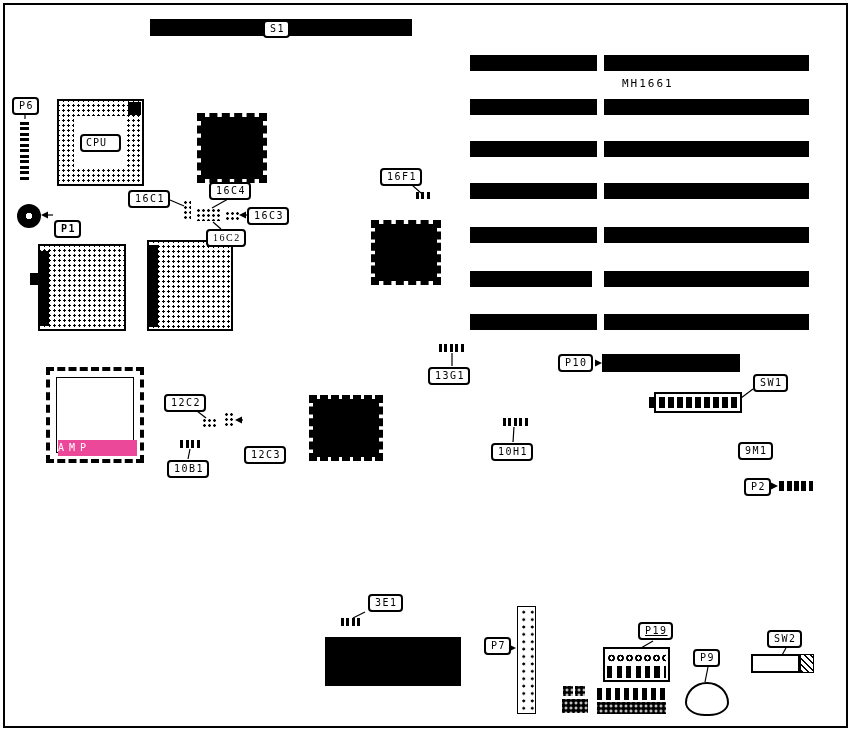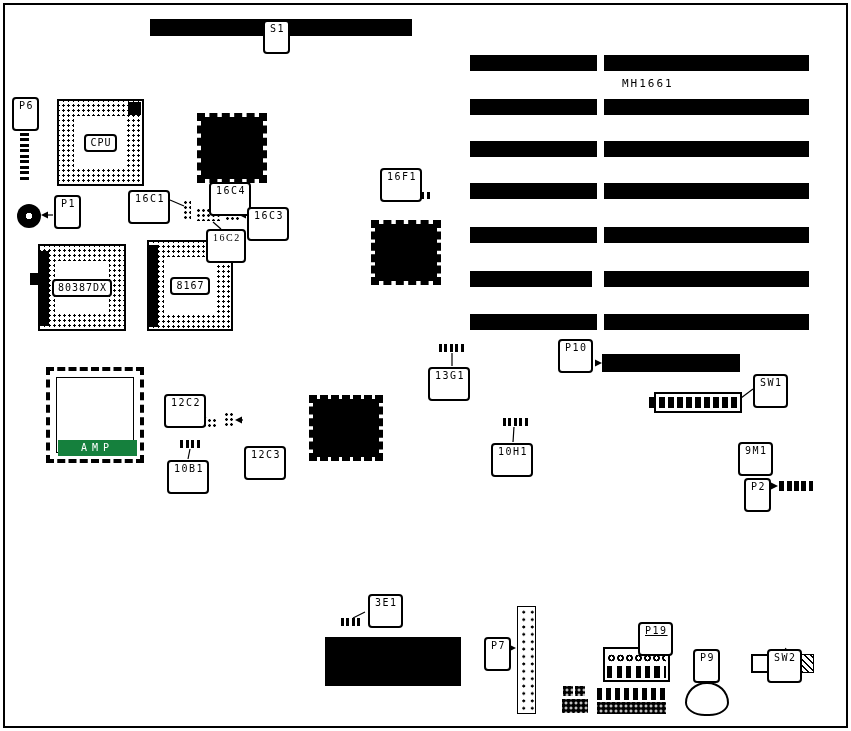--- a/index.html
+++ b/index.html
@@ -1,30 +1,30 @@
 <!DOCTYPE html>
 <html><head>
 <meta charset="utf-8">
 <style>
   * { margin:0; padding:0; box-sizing:border-box; }
   html,body { width:851px; height:731px; background:#fff; overflow:hidden; position:relative;
               font-family:"DejaVu Sans Mono", monospace; color:#000; }
   .frame { position:absolute; left:3px; top:3px; width:845px; height:725px; border:2px solid #000; }
   .bar  { position:absolute; background:#000; }
   .tag  { position:absolute; background:#fff; border:2px solid #000; border-radius:4px;
-          font-size:10px; letter-spacing:1.5px; line-height:1; padding:2px 3px 18px 5px;
+          font-size:10px; letter-spacing:1.5px; line-height:1; padding:2px 3px 2px 5px;
           white-space:nowrap; z-index:6; }
   .plain-text { position:absolute; font-size:11px; letter-spacing:2px; z-index:3; }
   .socket { position:absolute; border:2px solid #000;
             background-image:radial-gradient(#000 1.1px, transparent 1.4px);
             background-size:5px 5px; background-position:2px 2px; }
   .socket-center { position:absolute; inset:15px; background:#fff; display:flex;
                    align-items:center; justify-content:center; z-index:2; }
   .socket-tag { background:#fff; border:2px solid #000; border-radius:4px; font-size:10px;
-                letter-spacing:1px; line-height:1; padding:2px 3px 2px 4px; white-space:nowrap; z-index:3; }
+                letter-spacing:1px; line-height:1; padding:2px 12px 2px 4px; white-space:nowrap; z-index:3; }
   .qfp { position:absolute; background:#000; border:4px dashed #000; background-clip:padding-box; }
   .qfp-white { position:absolute; background:#fff; border:4px dashed #000; }
   .inner-outline { position:absolute; inset:6px; border:1.5px solid #000; }
   .pins-h { position:absolute; background-image:repeating-linear-gradient(90deg,#000 0 3px,transparent 3px 5.5px); }
   .pins-v { position:absolute; background-image:repeating-linear-gradient(0deg,#000 0 3px,transparent 3px 5.5px); }
   .pin-grid { position:absolute; background-image:radial-gradient(#000 1.2px, transparent 1.5px);
               background-size:5px 5px; background-position:1px 1px; }
   .header-grid { position:absolute; border:1px solid #000;
                  background-image:radial-gradient(#000 1.5px, transparent 1.8px);
                  background-size:8.5px 7.4px; background-position:1.5px 1.5px; background-color:#fff; }
@@ -39,22 +39,22 @@
   .terminal { position:absolute; border:2px solid #000; background:#fff; }
   .terminal-circles { position:absolute; left:2px; right:2px; top:2px; height:14px;
                       background-image:radial-gradient(circle at 50% 50%, #fff 0 1.6px, #000 1.6px 3.2px, transparent 3.6px);
                       background-size:9px 14px; }
   .terminal-teeth { position:absolute; left:2px; right:2px; bottom:2px; height:12px;
                     background-image:repeating-linear-gradient(90deg,#000 0 5px,transparent 5px 9.5px); }
   .hatch { position:absolute; border:1px solid #000;
            background:repeating-linear-gradient(45deg,#000 0 1.5px,#fff 1.5px 4.5px); }
   .blob { position:absolute; border:2px solid #000; background:#fff;
           border-radius:50% 50% 46% 46% / 62% 62% 40% 40%; }
-  .amp-bar { position:absolute; left:8px; right:3px; bottom:3px; height:16px; background:#15803d;
-             color:#fff; font-size:10px; letter-spacing:5px; line-height:16px; text-align:center; }
+  .amp-bar { position:absolute; left:8px; right:3px; bottom:3px; height:16px; background:#ec4899;
+             color:#fff; font-size:10px; letter-spacing:5px; line-height:16px; }
   .lines-svg { position:absolute; left:0; top:0; z-index:4; pointer-events:none; }
 </style>
 </head>
 <body>
 
 <div class="frame"></div>
 
 <svg class="lines-svg" width="851" height="731">
   <g stroke="#000" stroke-width="1.2">
     <line x1="25" y1="114" x2="25" y2="119"></line>
@@ -98,43 +98,37 @@
 <div class="socket" style="left:57px; top:99px; width:87px; height:87px;">
   <div class="bar" style="right:1px; top:1px; width:13px; height:13px;"></div>
   <div class="socket-center">
     <span class="socket-tag">CPU</span>
   </div>
 </div>
 
 <div class="qfp" style="left:197px; top:113px; width:70px; height:70px;"></div>
 
 <div class="circle-part" style="left:17px; top:204px; width:24px; height:24px;"></div>
-<div class="tag" style="left:54px; top:195px;">P1</div>
+<div class="tag" style="left:54px; top:220px;font-weight:bold;">P1</div>
 
 <div class="tag" style="left:128px; top:190px;">16C1</div>
 <div class="tag" style="left:209px; top:182px;">16C4</div>
 <div class="tag" style="left:247px; top:207px;">16C3</div>
 <div class="tag" style="left:206px; top:229px;font-family:Liberation Serif, serif;">16C2</div>
 <div class="pin-grid" style="left:182px; top:199px; width:9px; height:20px;"></div>
 <div class="pin-grid" style="left:195px; top:207px; width:26px; height:14px;"></div>
 <div class="pin-grid" style="left:224px; top:210px; width:15px; height:10px;"></div>
 
 <div class="socket" style="left:38px; top:244px; width:88px; height:87px;">
   <div class="bar" style="left:0; top:5px; width:9px; height:75px;"></div>
-  <div class="socket-center">
-    <span class="socket-tag">80387DX</span>
-  </div>
 </div>
 <div class="bar" style="left:30px; top:273px; width:8px; height:12px;"></div>
 
 <div class="socket" style="left:147px; top:240px; width:86px; height:91px;">
   <div class="bar" style="left:0; top:3px; width:9px; height:82px;"></div>
-  <div class="socket-center">
-    <span class="socket-tag">8167</span>
-  </div>
 </div>
 
 <div class="tag" style="left:380px; top:168px;">16F1</div>
 <div class="pins-h" style="left:416px; top:192px; width:15px; height:7px;"></div>
 
 <div class="qfp" style="left:371px; top:220px; width:70px; height:65px;"></div>
 
 <div class="bar" style="left:470px; top:55px;  width:127px; height:16px;"></div>
 <div class="bar" style="left:604px; top:55px;  width:205px; height:16px;"></div>
 <div class="bar" style="left:470px; top:99px;  width:127px; height:16px;"></div>
@@ -145,21 +139,21 @@
 <div class="bar" style="left:604px; top:183px; width:205px; height:16px;"></div>
 <div class="bar" style="left:470px; top:227px; width:127px; height:16px;"></div>
 <div class="bar" style="left:604px; top:227px; width:205px; height:16px;"></div>
 <div class="bar" style="left:470px; top:271px; width:122px; height:16px;"></div>
 <div class="bar" style="left:604px; top:271px; width:205px; height:16px;"></div>
 <div class="bar" style="left:470px; top:314px; width:127px; height:16px;"></div>
 <div class="bar" style="left:604px; top:314px; width:205px; height:16px;"></div>
 
 <div class="plain-text" style="left:622px; top:77px;">MH1661</div>
 
-<div class="tag" style="left:558px; top:339px;">P10</div>
+<div class="tag" style="left:558px; top:354px;">P10</div>
 <div class="bar" style="left:602px; top:354px; width:138px; height:18px;"></div>
 
 <div class="pins-h" style="left:439px; top:344px; width:26px; height:8px;"></div>
 <div class="tag" style="left:428px; top:367px;">13G1</div>
 
 <div class="tag" style="left:753px; top:374px;">SW1</div>
 <div class="bar" style="left:649px; top:397px; width:6px; height:11px;"></div>
 <div class="dip" style="left:654px; top:392px; width:88px; height:21px;">
   <div class="dip-inner"></div>
 </div>
@@ -198,21 +192,21 @@
 
 <div class="tag" style="left:638px; top:622px;text-decoration:underline;">P19</div>
 <div class="terminal" style="left:603px; top:647px; width:67px; height:35px;">
   <div class="terminal-circles"></div>
   <div class="terminal-teeth"></div>
 </div>
 
 <div class="tag" style="left:693px; top:649px;">P9</div>
 <div class="blob" style="left:685px; top:682px; width:44px; height:34px;"></div>
 
-<div class="tag" style="left:767px; top:630px;margin-top:19px;">SW2</div>
+<div class="tag" style="left:767px; top:630px;">SW2</div>
 <div style="position:absolute; left:751px; top:654px; width:49px; height:19px; border:2px solid #000; background:#fff;"></div>
 <div class="hatch" style="left:800px; top:654px; width:14px; height:19px;"></div>
 
 <div class="dot-block" style="left:563px; top:686px; width:10px; height:10px;"></div>
 <div class="dot-block" style="left:575px; top:686px; width:10px; height:10px;"></div>
 <div class="dot-block" style="left:562px; top:699px; width:26px; height:14px;"></div>
 <div class="pins-h" style="left:597px; top:688px; width:69px; height:12px; background-image:repeating-linear-gradient(90deg,#000 0 5px,transparent 5px 9px);"></div>
 <div class="dot-block" style="left:597px; top:702px; width:69px; height:12px;"></div>
 
 </body></html>

